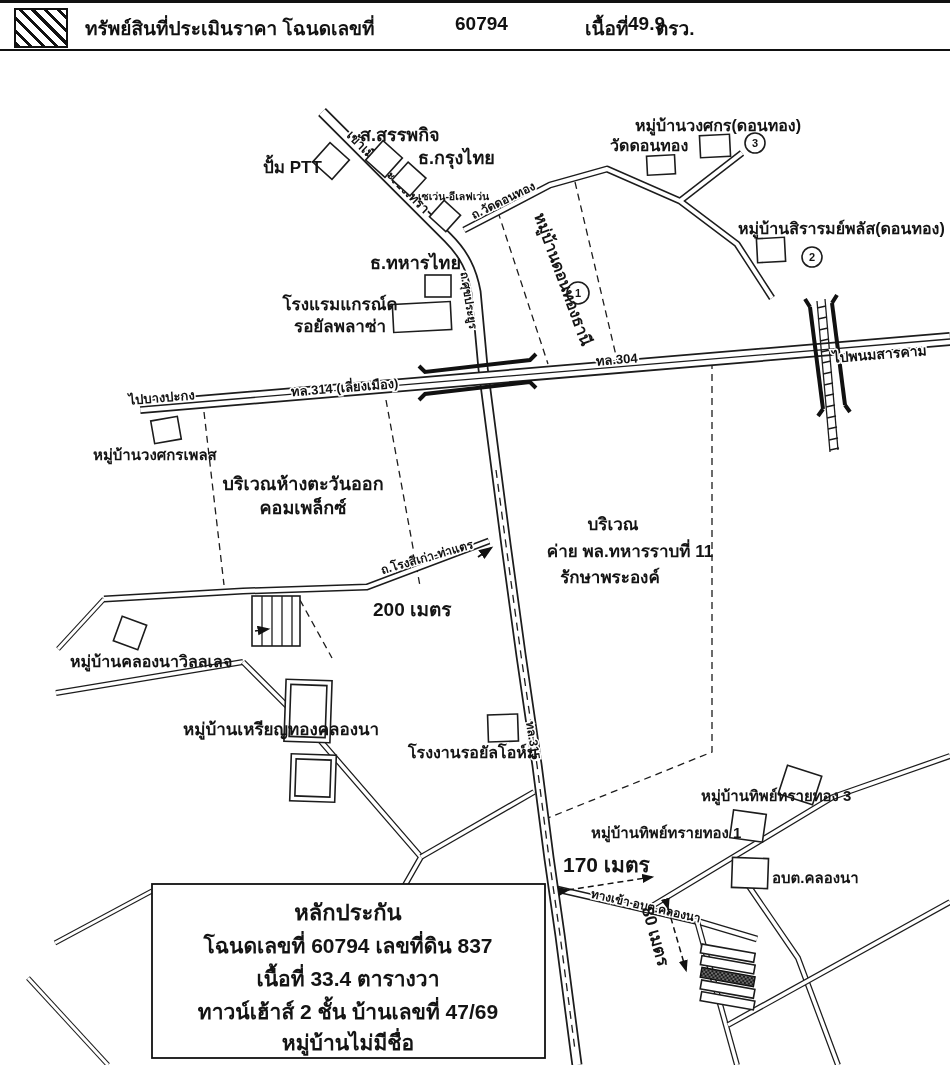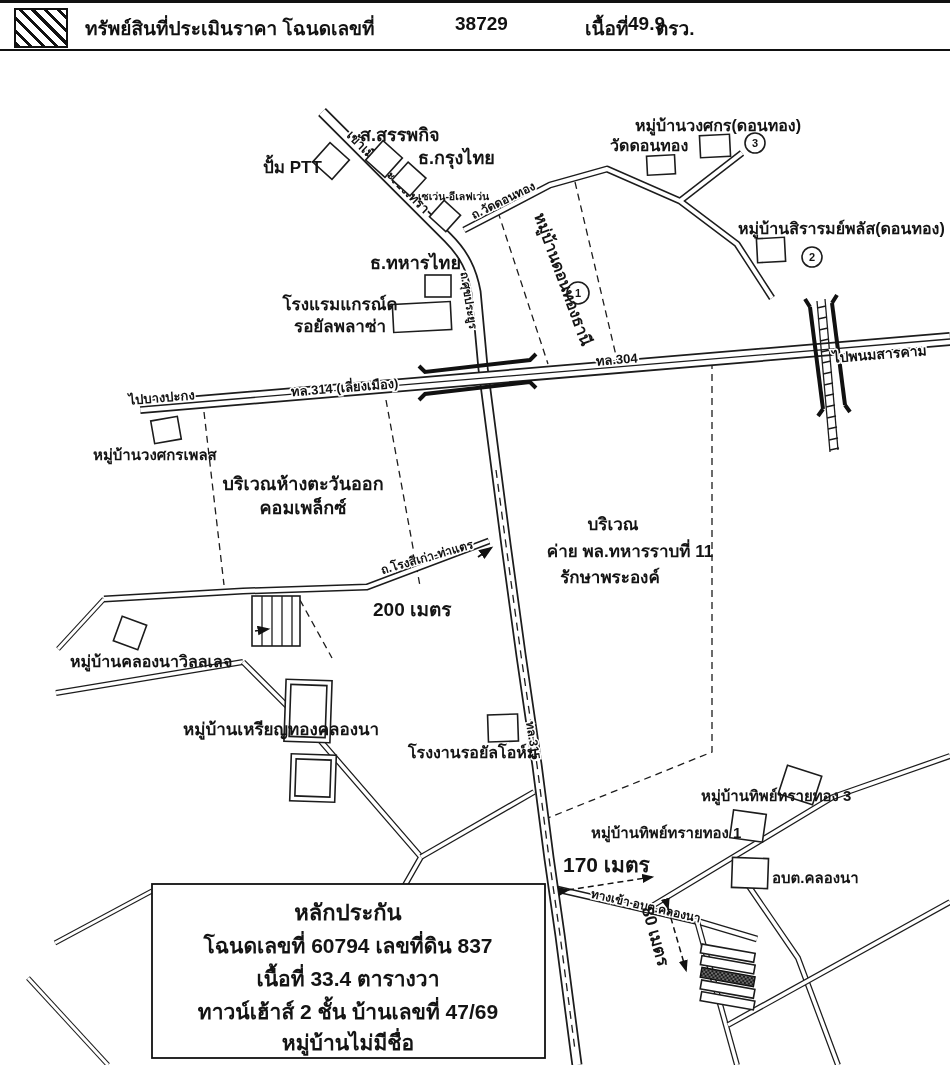--- a/index.html
+++ b/index.html
@@ -23,21 +23,21 @@
   .bigm{font-weight:700;}
 </style>
 </head>
 <body>
 
 <div id="page">
   <div id="topbar"></div>
   <div id="hdr">
     <div id="hatch"></div>
     <span class="htxt" style="left:85px">ทรัพย์สินที่ประเมินราคา โฉนดเลขที่</span>
-    <span class="htxt" style="left:455px">38729</span>
+    <span class="htxt" style="left:455px">60794</span>
     <span class="htxt" style="left:585px">เนื้อที่</span>
     <span class="htxt" style="left:628px">49.9</span>
     <span class="htxt" style="left:656px">ตรว.</span>
   </div>
 
   <svg id="mapsvg" width="950" height="1065" viewBox="0 0 950 1065">
     <defs>
       <marker id="arr" orient="auto" markerWidth="9" markerHeight="8" refX="6.5" refY="3">
         <path d="M0,0 L8,3 L0,6 z" fill="#111"></path>
       </marker>

